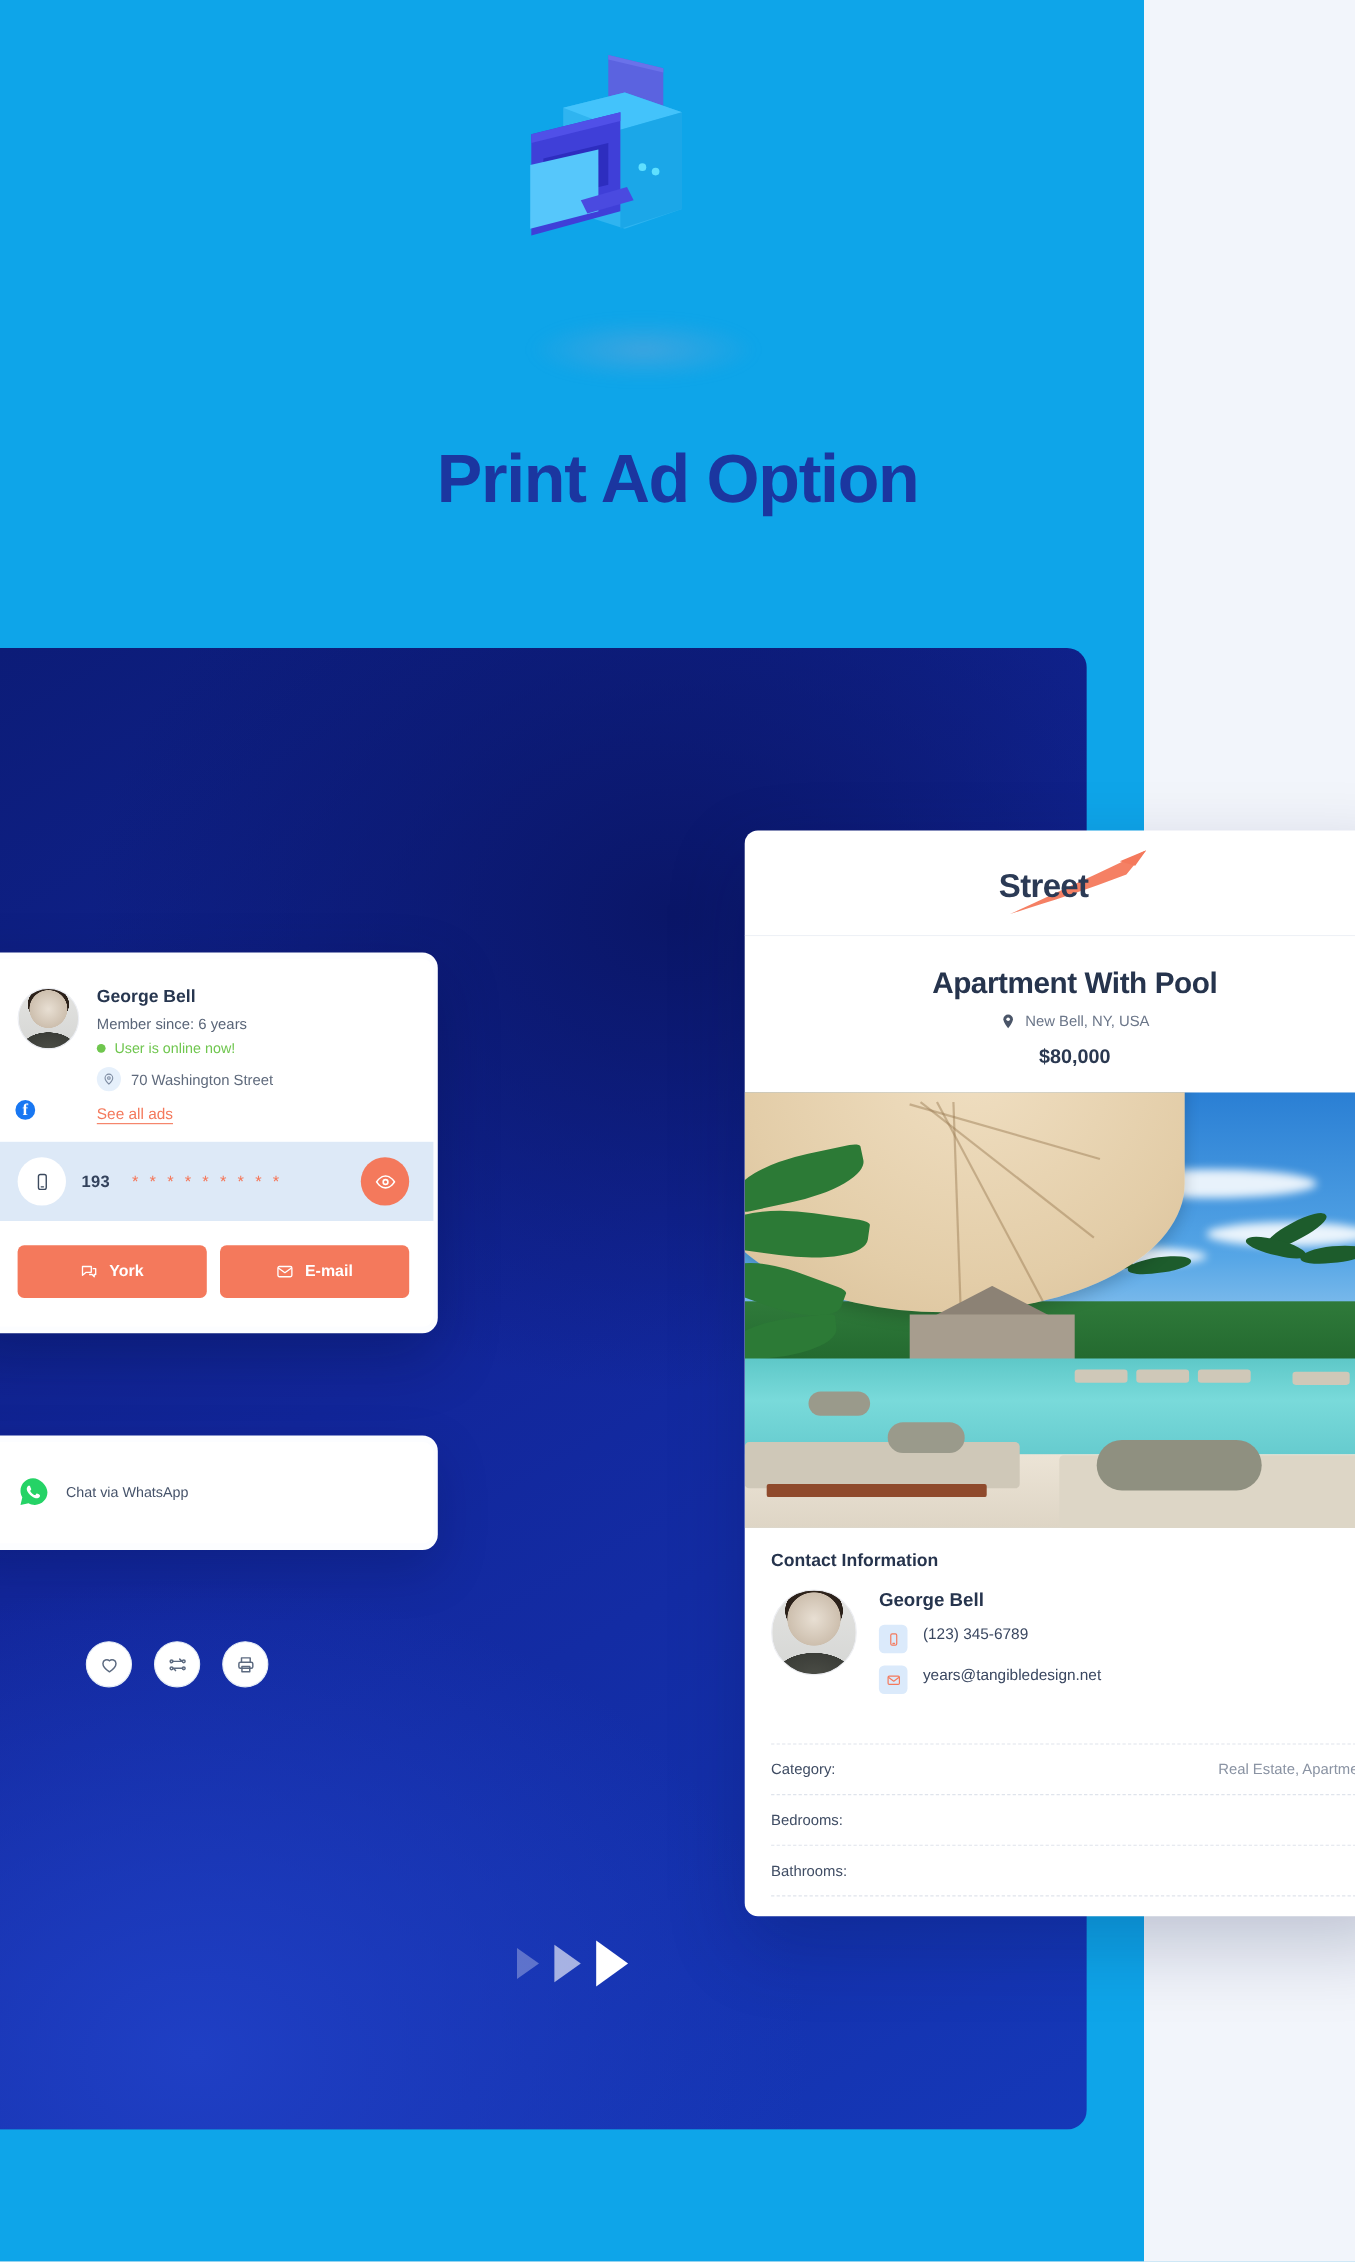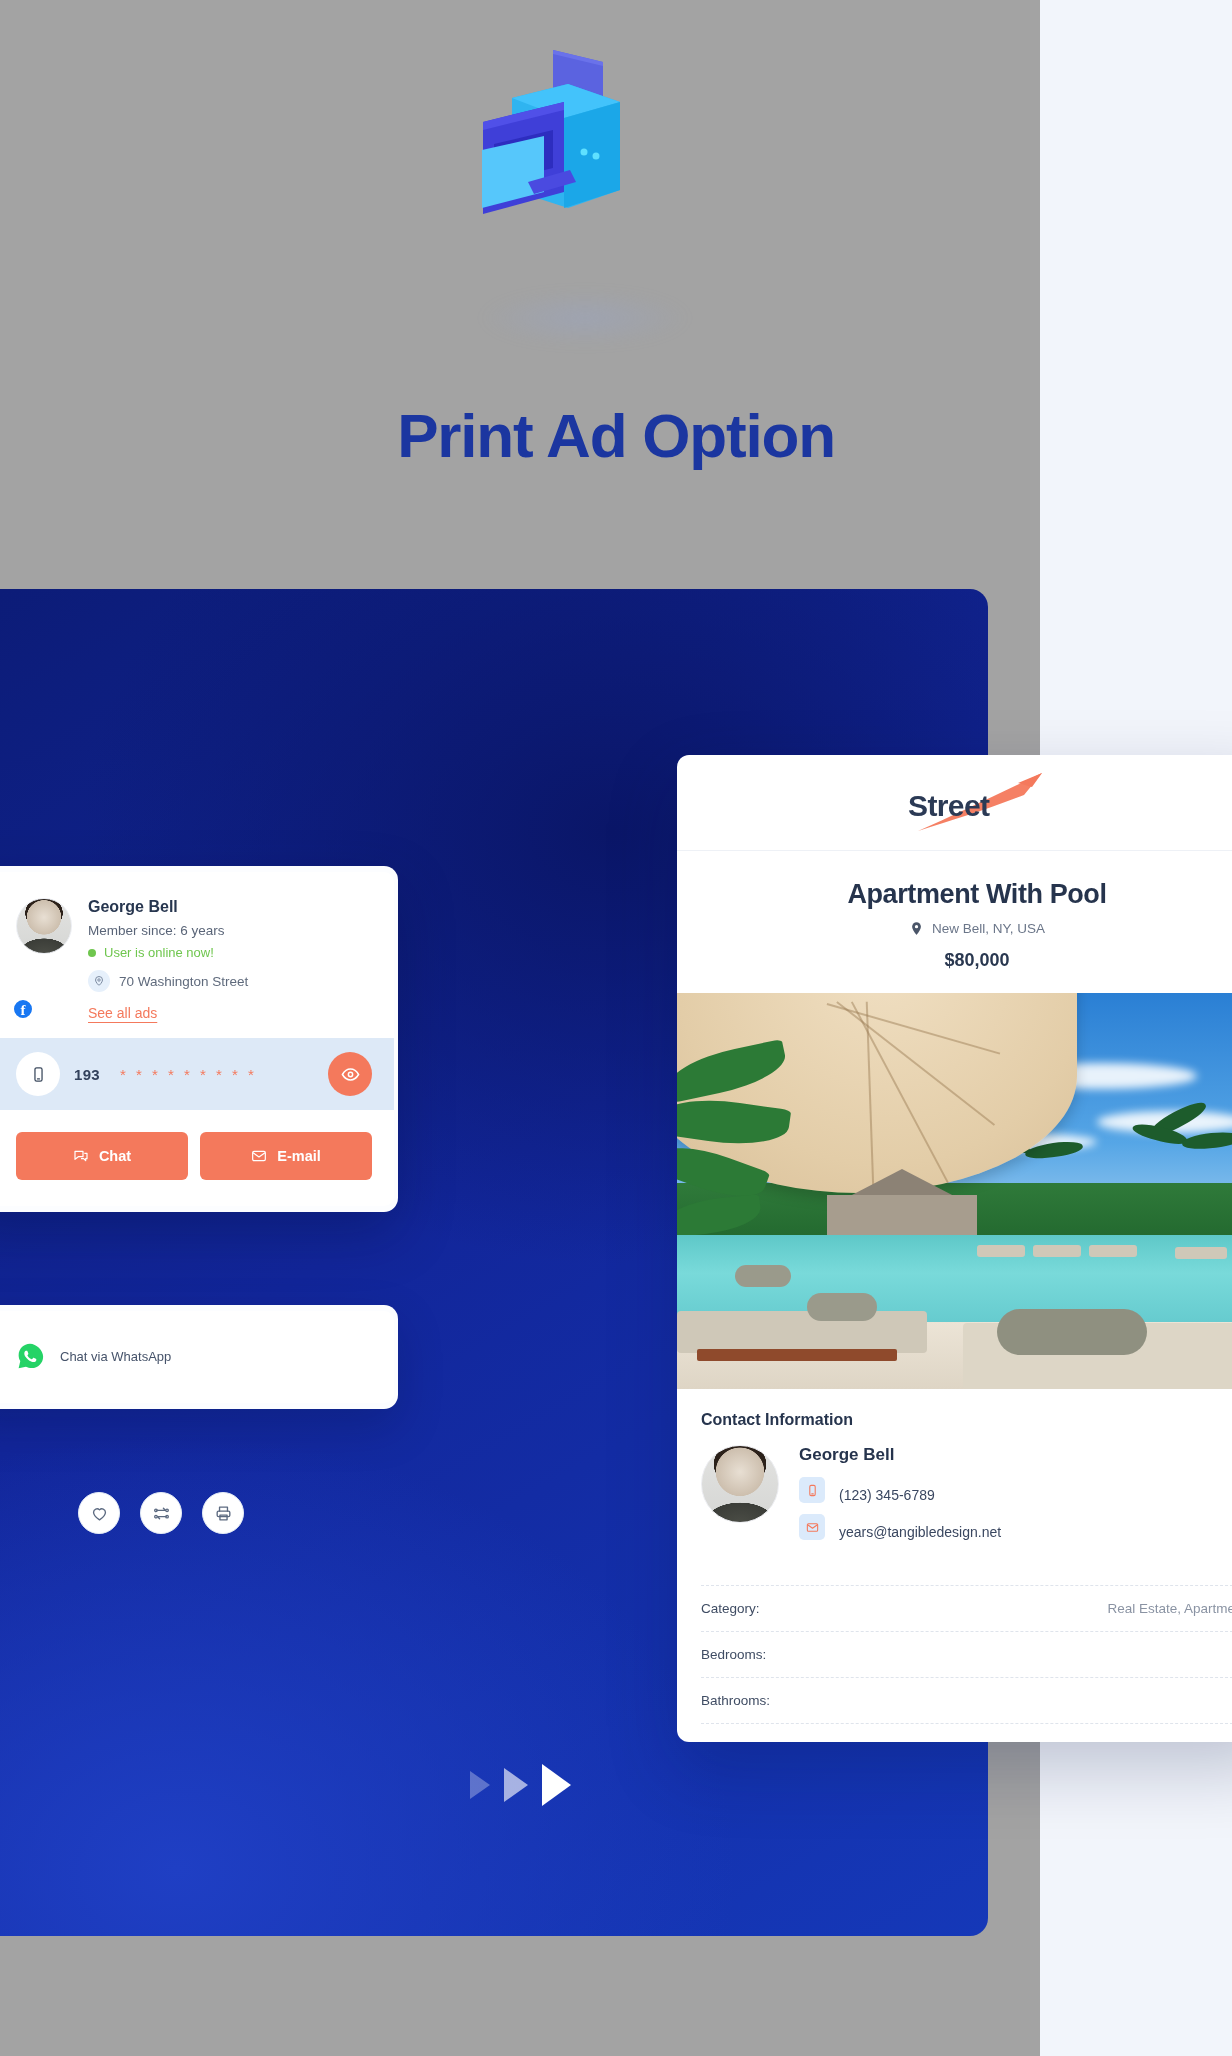--- a/index.html
+++ b/index.html
@@ -2,21 +2,21 @@
 <html><head>
 <meta charset="utf-8">
 <style>
   * { box-sizing: border-box; margin: 0; padding: 0; }
   html, body {
     width: 1232px; height: 2056px;
     font-family: "Liberation Sans", sans-serif;
     background: #f2f5fb;
     overflow: hidden;
   }
-  .page { position: relative; width: 1040px; height: 2056px; background: #a3a3a3; }
+  .page { position: relative; width: 1040px; height: 2056px; background: #0ea5e9; }
 
   
   .hero { position: absolute; left: 0; top: 0; width: 1232px; height: 590px; }
   .printer-illo { position: absolute; left: 420px; top: 40px; width: 260px; height: 250px; }
   .illo-shadow {
     position: absolute; left: 480px; top: 290px; width: 210px; height: 56px;
     border-radius: 50%;
     background: radial-gradient(ellipse at center, rgba(150,165,205,.35) 0%, rgba(150,165,205,0) 70%);
     filter: blur(6px);
   }
@@ -203,21 +203,21 @@
   .pc-avatar {
     width: 78px; height: 78px; border-radius: 50%; flex: 0 0 auto;
     background:
       radial-gradient(circle at 50% 34%, #e8dfd3 0%, #cdbfae 38%, transparent 39%),
       radial-gradient(ellipse 42px 36px at 50% 24%, #3b2d24 0%, #2a2019 62%, transparent 63%),
       radial-gradient(ellipse 56px 32px at 50% 100%, #4a4c45 0%, #3b3d38 60%, transparent 61%),
       linear-gradient(#e3e3e1, #d5d6d4);
     border: 1px solid #edeef2;
   }
   .pc-pname { font-size: 17px; font-weight: 700; color: #26344d; margin-bottom: 12px; }
-  .pc-crow { display: flex; align-items: flex-end; gap: 14px; margin-bottom: 11px; font-size: 14px; color: #3a4760; }
+  .pc-crow { display: flex; align-items: flex-start; gap: 14px; margin-bottom: 11px; font-size: 14px; color: #3a4760; }
   .pc-chip {
     width: 26px; height: 26px; border-radius: 5px; background: #dbeafb;
     display: flex; align-items: center; justify-content: center; flex: 0 0 auto;
   }
   .pc-chip svg { width: 13px; height: 13px; }
 
   .pc-attrs { padding: 10px 24px 18px; }
   .attr-row {
     display: flex; justify-content: space-between; align-items: center;
     padding: 15px 0; border-bottom: 1px dashed #dfe4ec; font-size: 13.5px;
@@ -315,21 +315,21 @@
           </svg>
         </button>
       </div>
 
       <div class="cc-actions">
         <button class="btn-orange">
           <svg viewBox="0 0 24 24" fill="none" stroke="#fff" stroke-width="1.8" stroke-linejoin="round">
             <path d="M3 5h12v8H8l-5 4z"></path>
             <path d="M17 8h4v8h-2v3l-3-3h-4"></path>
           </svg>
-          <span>Chat</span>
+          <span>York</span>
         </button>
         <button class="btn-orange">
           <svg viewBox="0 0 24 24" fill="none" stroke="#fff" stroke-width="1.8" stroke-linejoin="round">
             <rect x="2.5" y="5" width="19" height="14" rx="2"></rect>
             <path d="M3 7l9 6.5L21 7"></path>
           </svg>
           <span>E-mail</span>
         </button>
       </div>
 

